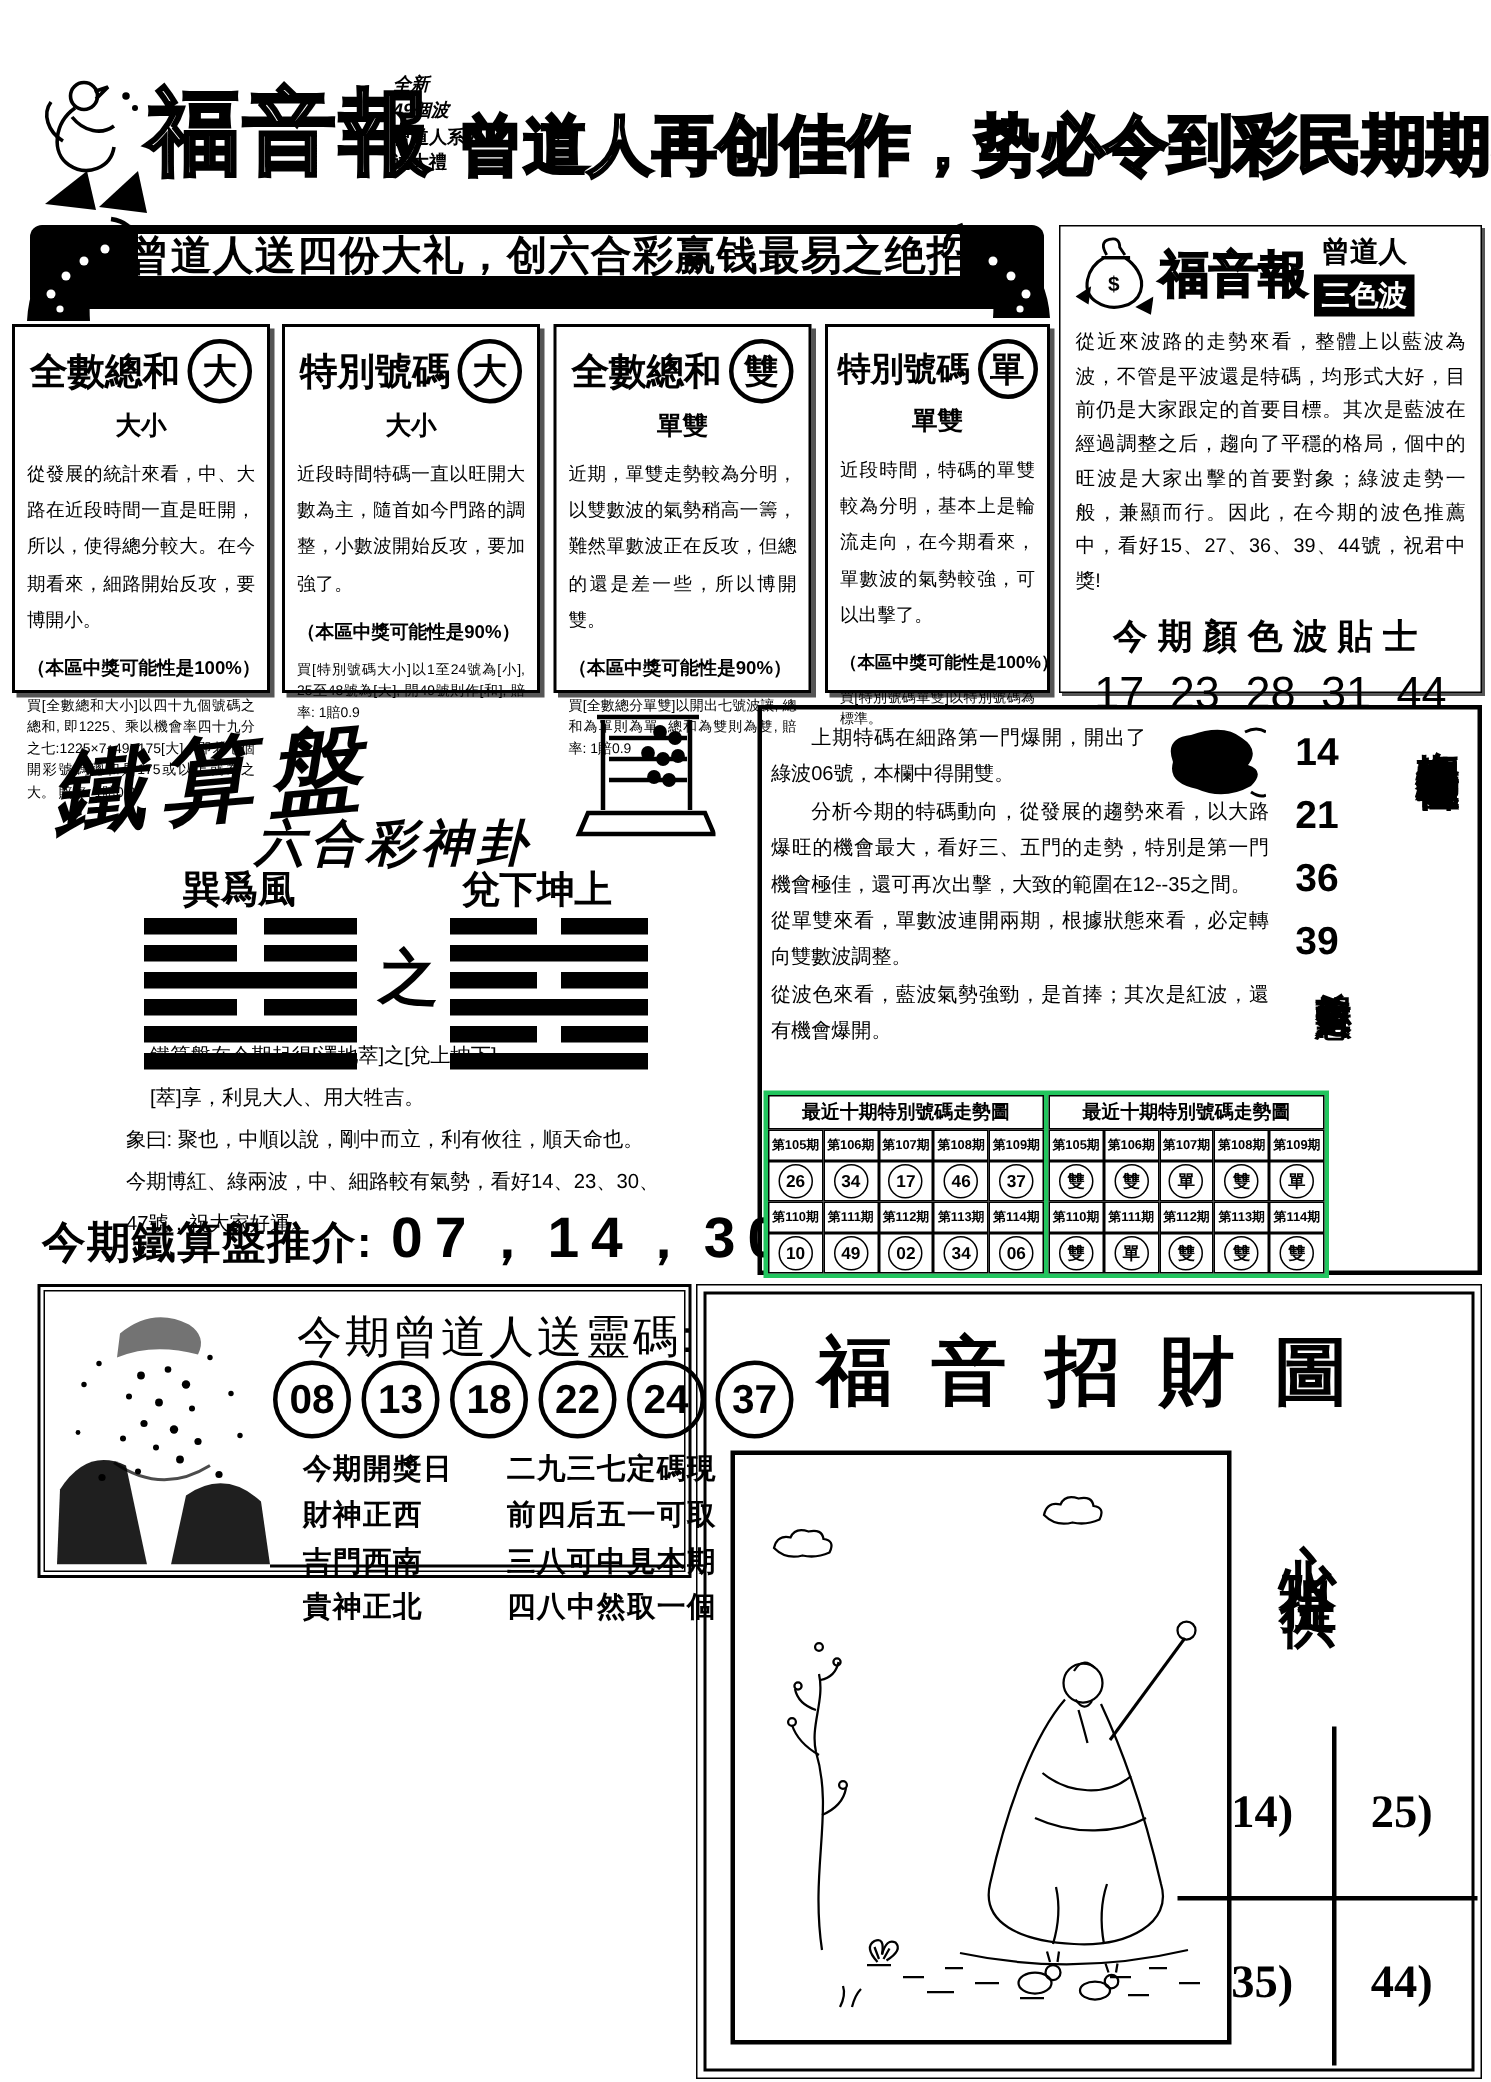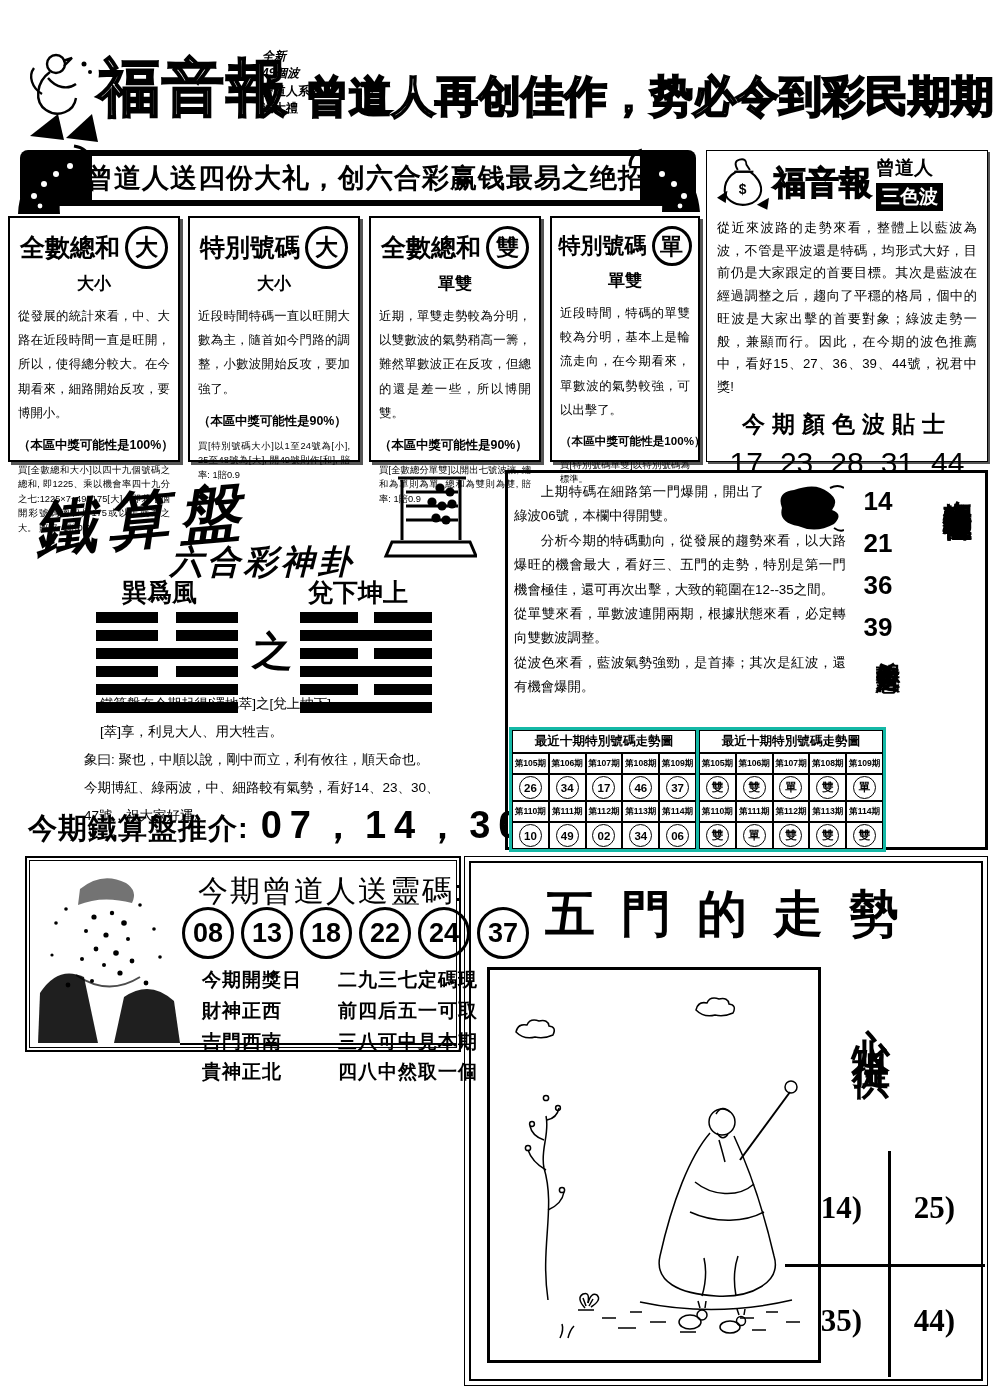--- a/index.html
+++ b/index.html
@@ -33,21 +33,21 @@
          border:3px solid #000;border-radius:50%;font-size:23px;font-weight:bold;flex:0 0 auto;}
   .pbox-sub{text-align:center;font-size:17px;font-weight:bold;margin:3px 0 9px;}
   .pbox-body{font-size:12.4px;line-height:1.95;text-align:justify;}
   .pbox-chance{font-size:12.4px;margin-top:12px;font-weight:bold;white-space:nowrap;}
   .pbox-note{font-size:9.3px;line-height:1.55;margin-top:9px;text-align:justify;}
 
   
   .sancebo{border:1px solid #000;padding:4px 10px;box-sizing:border-box;box-shadow:2px 2px 0 #555;}
   .sancebo-head{display:flex;align-items:center;gap:4px;}
   .sancebo-mast{font-size:33px;white-space:nowrap;}
-  .sancebo-right{display:flex;flex-direction:column;align-items:flex-start;gap:2px;}
+  .sancebo-right{display:flex;flex-direction:column;align-items:center;gap:2px;}
   .sancebo-author{font-size:19px;font-weight:bold;white-space:nowrap;}
   .sancebo-label{font-size:19px;font-weight:bold;background:#000;color:#fff;padding:1px 5px;white-space:nowrap;}
   .sancebo-body{font-size:13.2px;line-height:1.72;text-align:justify;margin-top:6px;}
   .sancebo-tips-title{font-size:23px;font-weight:bold;text-align:center;letter-spacing:7px;margin-top:10px;white-space:nowrap;}
   .sancebo-tips{display:flex;justify-content:space-around;font-size:30px;margin-top:6px;padding:0 4px;}
 
   
   .calligraphy{font-family:"Liberation Serif",serif;font-style:italic;font-weight:bold;font-size:62px;
                letter-spacing:10px;transform:rotate(-5deg);white-space:nowrap;}
   .shengua{font-family:"Liberation Serif",serif;font-style:italic;font-weight:bold;font-size:33px;
@@ -67,21 +67,21 @@
   
   .temabox{border:3px solid #000;box-sizing:border-box;}
   .tema-paras{font-size:13.4px;line-height:1.82;text-align:justify;}
   .tema-paras .p{margin:0;}
   .tema-paras .ind{text-indent:2em;}
   .tema-num{font-size:26px;font-weight:bold;text-align:center;margin-bottom:11px;}
   .vert{writing-mode:vertical-rl;text-orientation:upright;font-weight:bold;white-space:nowrap;}
   .vert-hope{font-size:24px;letter-spacing:1px;}
   .vert-main{font-size:29px;letter-spacing:1px;}
 
-  .tsp-wrap{display:flex;gap:3px;background:#14b8a6;padding:3px;}
+  .tsp-wrap{display:flex;gap:3px;background:#22c55e;padding:3px;}
   .tsp-table{background:#fff;width:184px;}
   .tsp-title{font-size:12.6px;font-weight:bold;text-align:center;border:1px solid #000;padding:2px 0;white-space:nowrap;}
   .tsp-grid{display:grid;grid-template-columns:repeat(5,1fr);}
   .tsp-h,.tsp-v{border:1px solid #000;text-align:center;display:flex;align-items:center;justify-content:center;}
   .tsp-h{font-size:8.6px;font-weight:bold;height:19px;white-space:nowrap;}
   .tsp-v{height:25px;}
   .circ{display:inline-flex;align-items:center;justify-content:center;width:21px;height:21px;
         border:1.4px solid #000;border-radius:50%;font-size:11.5px;font-weight:bold;}
 
   
@@ -132,21 +132,21 @@
   <div class="abs masthead-sub" style="left:262px;top:48px;">
     <div class="it">全新</div>
     <div class="it">49個波</div>
     <div>曾道人系列</div>
     <div>送大禮</div>
   </div>
 
   <div class="abs outline headline" style="left:306px;top:68px;">曾道人再创佳作，势必令到彩民期期收银！</div>
 
   <div class="abs banner-strip" style="left:20px;top:150px;width:676px;height:56px;"></div>
-  <div class="abs banner-box" style="left:92px;top:156px;width:548px;height:44px;">
+  <div class="abs banner-box" style="left:92px;top:156px;width:548px;height:28px;">
     <span class="banner-text">曾道人送四份大礼，创六合彩赢钱最易之绝招</span>
   </div>
   <svg class="abs" style="left:18px;top:144px;" width="78" height="72" viewBox="0 0 78 72">
     <path d="M0 70 C2 30 30 4 70 6 C50 20 40 40 42 70 Z" fill="#000"></path>
     <g fill="#fff">
       <circle cx="16" cy="52" r="3"></circle>
         <circle cx="26" cy="40" r="3"></circle>
         <circle cx="38" cy="30" r="3"></circle>
       <circle cx="52" cy="22" r="3"></circle>
         <circle cx="22" cy="62" r="2.4"></circle>
@@ -482,21 +482,21 @@
           <div>三八可中見本期</div>
           <div>四八中然取一個</div>
         </div>
       </div>
       <div class="abs" style="left:150px;top:182px;width:276px;border-top:2px solid #000;"></div>
     </div>
   </div>
 
   <div class="abs zhaocai-outer" style="left:464px;top:856px;width:524px;height:530px;">
     <div class="zhaocai-inner">
-      <div class="abs zhaocai-title" style="left:0;top:18px;width:100%;padding-left:18px;box-sizing:border-box;">五門的走勢</div>
+      <div class="abs zhaocai-title" style="left:0;top:18px;width:100%;padding-left:18px;box-sizing:border-box;">福音招財圖</div>
 
       <div class="abs draw-frame" style="left:16px;top:104px;width:334px;height:396px;">
         <svg width="328" height="390" viewBox="0 0 328 390">
           <g stroke="#000" stroke-width="1.5" fill="none">
             <path d="M26 62 q2 -9 11 -7 q3 -7 12 -4 q9 -2 10 5 q8 1 4 9 q-9 4 -18 2 q-11 3 -19 -5 z"></path>
             <path d="M206 40 q2 -9 11 -7 q3 -7 12 -4 q9 -2 10 5 q8 1 4 9 q-9 4 -18 2 q-11 3 -19 -5 z"></path>
             <path d="M58 330 C50 276 66 238 54 198 C50 180 60 164 56 146"></path>
             <path d="M56 200 q-14 -8 -18 -20"></path>
               <path d="M58 240 q14 -6 16 -18"></path>
             <path d="M54 170 q-12 -4 -14 -14"></path>

